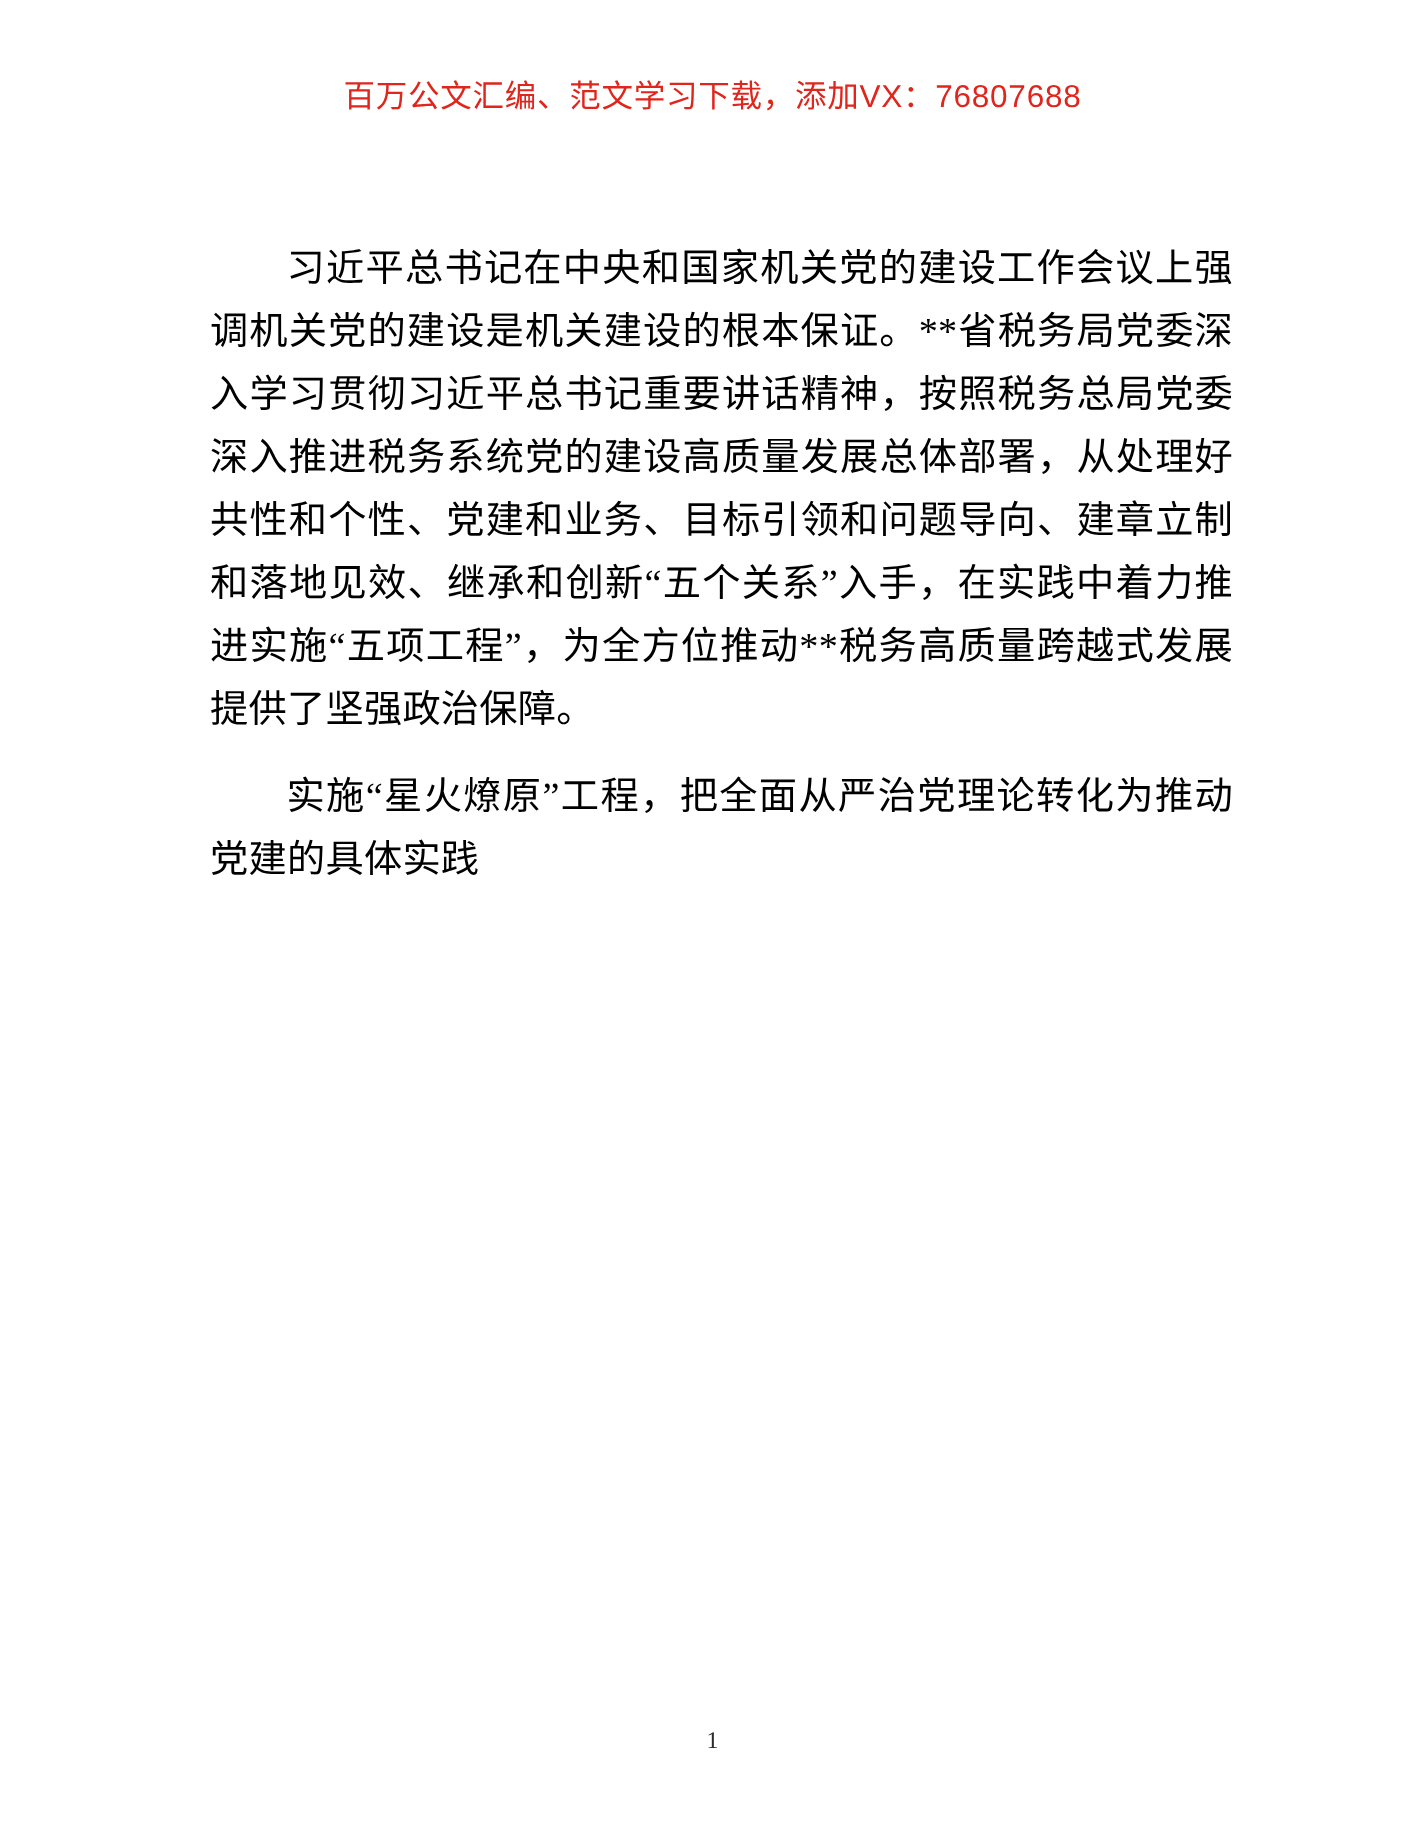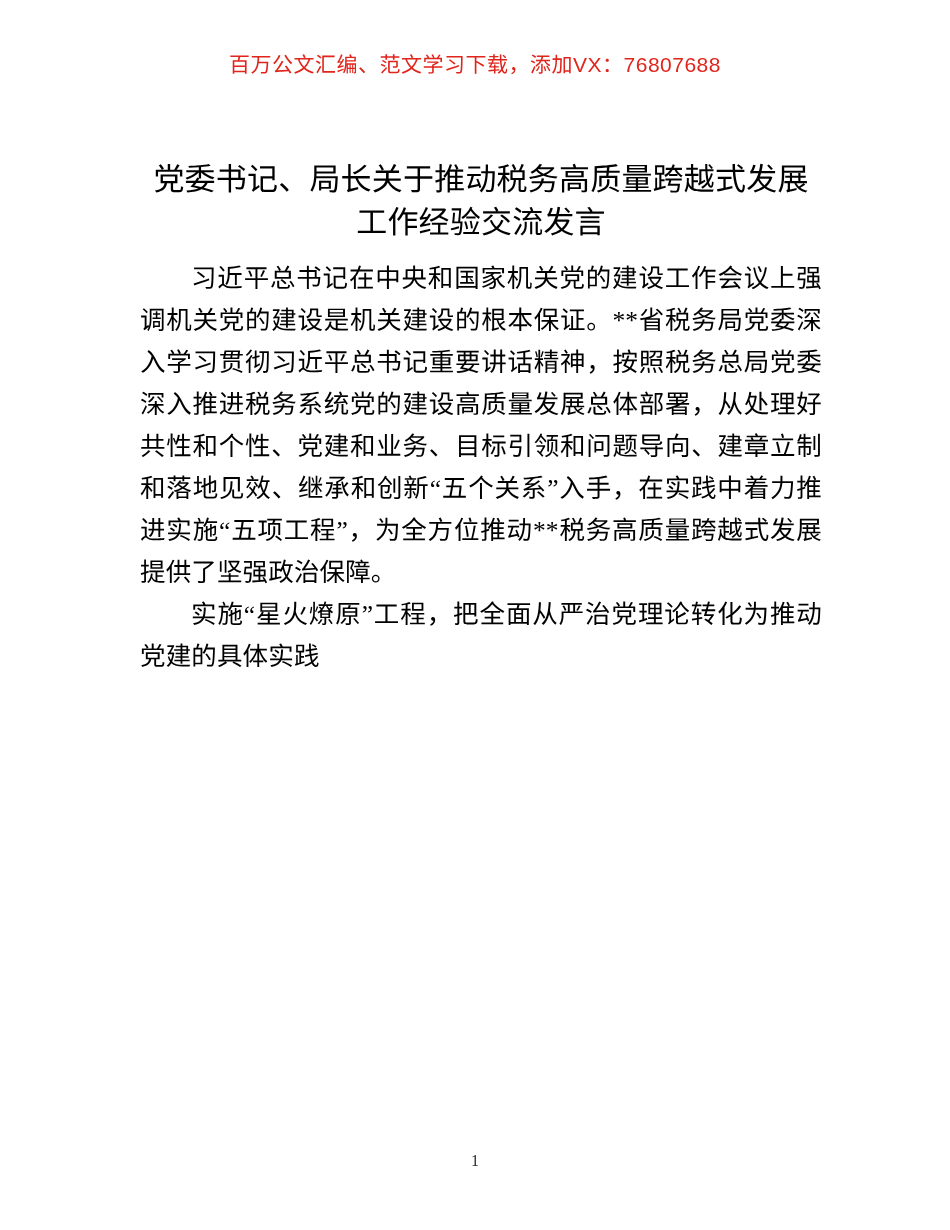--- a/index.html
+++ b/index.html
@@ -61,21 +61,21 @@
     line-height: 42px;
     text-align: justify;
     text-justify: inter-ideograph;
     text-indent: 2em;
     margin: 0;
     letter-spacing: 0.15px;
     font-family: Liberation Serif, serif;
   }
 
   .para + .para {
-    margin-top: 0;
+    margin-top: 16px;
   }
 
   .para-heading {
     font-weight: normal;
   }
 
   
   .page-number {
     position: absolute;
     top: 1152px;
@@ -89,21 +89,20 @@
 </style>
 </head>
 <body>
 
 <div class="page">
 
   <div class="promo-header">百万公文汇编、范文学习下载，添加VX：76807688</div>
 
   <div class="doc-column">
 
-    <h1 class="doc-title">党委书记、局长关于推动税务高质量跨越式发展工作经验交流发言</h1>
 
     <p class="para">习近平总书记在中央和国家机关党的建设工作会议上强调机关党的建设是机关建设的根本保证。**省税务局党委深入学习贯彻习近平总书记重要讲话精神，按照税务总局党委深入推进税务系统党的建设高质量发展总体部署，从处理好共性和个性、党建和业务、目标引领和问题导向、建章立制和落地见效、继承和创新“五个关系”入手，在实践中着力推进实施“五项工程”，为全方位推动**税务高质量跨越式发展提供了坚强政治保障。</p>
 
     <p class="para para-heading">实施“星火燎原”工程，把全面从严治党理论转化为推动党建的具体实践</p>
 
 
   </div>
 
   <div class="page-number">1</div>
 

